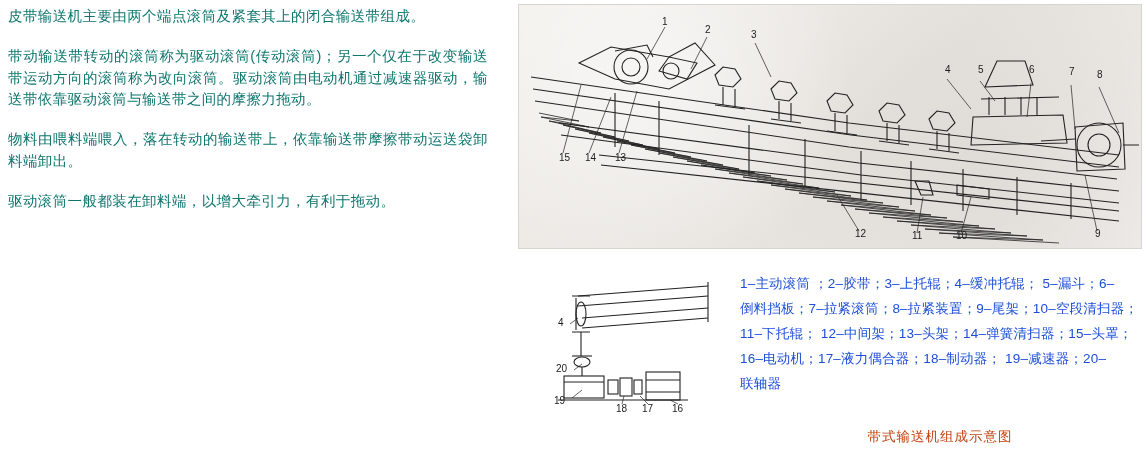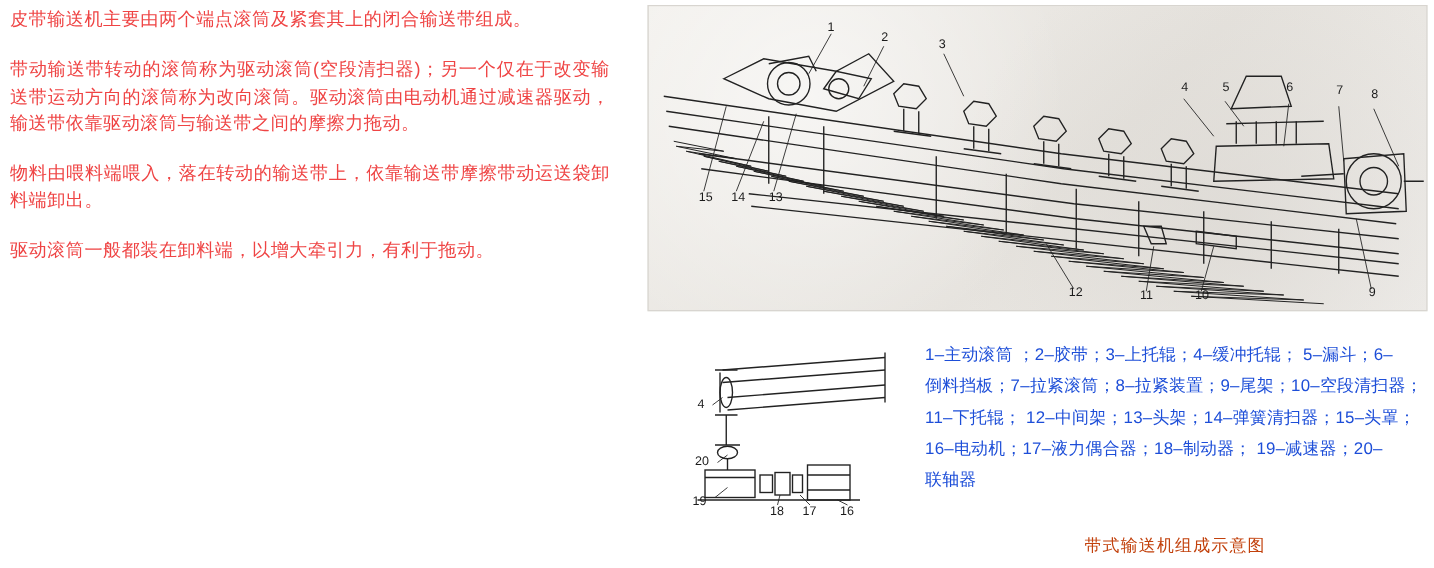--- a/index.html
+++ b/index.html
@@ -26,21 +26,21 @@
     position: absolute;
     left: 8px;
     top: 6px;
     width: 480px;
   }
   .text-column p {
     margin: 0 0 18px 0;
     font-size: 14.5px;
     line-height: 1.5;
     letter-spacing: 0.4px;
-    color: #ef4444;
+    color: #0f766e;
     text-align: justify;
   }
 
   
   .figure-panel {
     position: absolute;
     left: 518px;
     top: 4px;
     width: 622px;
     height: 243px;
@@ -102,21 +102,21 @@
     font-family: "Liberation Sans", sans-serif;
   }
 </style>
 </head>
 <body>
 
 <div class="page">
 
   <div class="text-column">
     <p>皮带输送机主要由两个端点滚筒及紧套其上的闭合输送带组成。</p>
-    <p>带动输送带转动的滚筒称为驱动滚筒(空段清扫器)；另一个仅在于改变输送带运动方向的滚筒称为改向滚筒。驱动滚筒由电动机通过减速器驱动，输送带依靠驱动滚筒与输送带之间的摩擦力拖动。</p>
+    <p>带动输送带转动的滚筒称为驱动滚筒(传动滚筒)；另一个仅在于改变输送带运动方向的滚筒称为改向滚筒。驱动滚筒由电动机通过减速器驱动，输送带依靠驱动滚筒与输送带之间的摩擦力拖动。</p>
     <p>物料由喂料端喂入，落在转动的输送带上，依靠输送带摩擦带动运送袋卸料端卸出。</p>
     <p>驱动滚筒一般都装在卸料端，以增大牵引力，有利于拖动。</p>
   </div>
 
   <div class="figure-panel">
     <div class="grain"></div>
     <svg width="622" height="243" viewBox="0 0 622 243">
       <g stroke="#222" fill="none" stroke-width="1.1">
 
         <path d="M12 72 L330 118 L600 150"></path>

